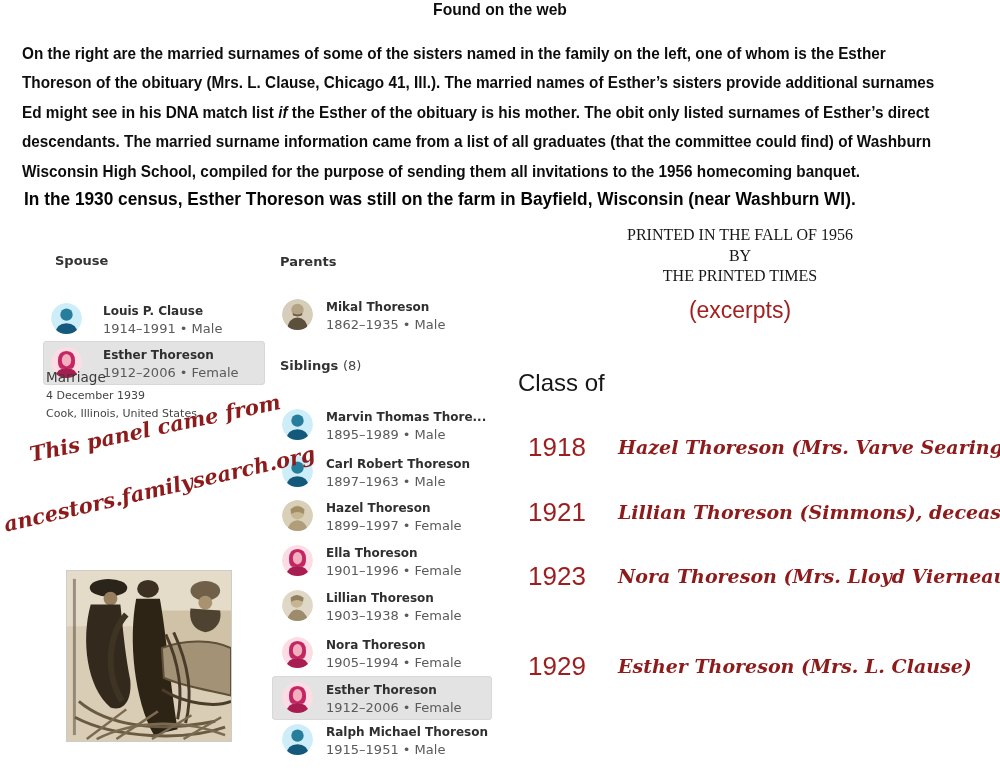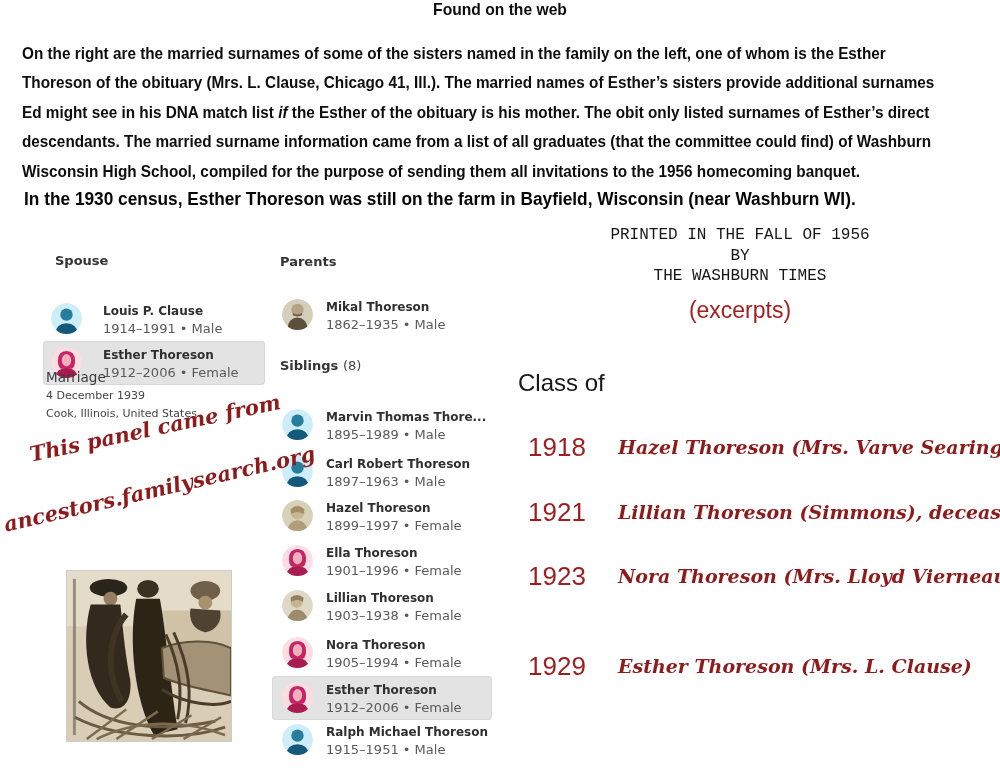--- a/index.html
+++ b/index.html
@@ -69,21 +69,21 @@
   
   .photo {
     position:absolute; left:66px; top:570px; width:166px; height:172px;
     border:1px solid #cccccc; background:#d9cdb6;
   }
   .photo svg { display:block; width:100%; height:100%; }
 
   
   .printed-block {
     position:absolute; left:570px; top:225px; width:340px; text-align:center;
-    font-family:Liberation Mono, monospace; font-size:16px; color:#161616;
+    font-family:Liberation Serif, serif; font-size:16px; color:#161616;
     line-height:20.5px;
   }
   .excerpts {
     position:absolute; left:570px; top:297px; width:340px; text-align:center;
     font-family:"Liberation Sans", sans-serif; font-size:23px; color:#a32020;
   }
   .class-of {
     position:absolute; left:518px; top:369px;
     font-family:"Liberation Sans", sans-serif; font-size:24px; color:#161616;
   }
@@ -299,21 +299,21 @@
       <path d="M12 132 C40 156 90 164 150 152" stroke="#6a5a42" stroke-width="3" fill="none"></path>
       <path d="M8 148 C50 170 120 172 160 158" stroke="#6a5a42" stroke-width="3" fill="none"></path>
       <path d="M30 170 C70 150 120 150 160 166" stroke="#7a6a50" stroke-width="2.5" fill="none"></path>
       <path d="M20 170 L60 140 M50 170 L92 142 M86 170 L126 146 M118 170 L156 148" stroke="#7a6a50" stroke-width="2.5" fill="none"></path>
     </svg>
   </div>
 
   <div class="printed-block">
     <div>PRINTED IN THE FALL OF 1956</div>
     <div>BY</div>
-    <div>THE WASHBURN TIMES</div>
+    <div>THE PRINTED TIMES</div>
   </div>
   <div class="excerpts">(excerpts)</div>
   <div class="class-of">Class of</div>
 
   <div class="class-row" style="top:432px;">
     <span class="class-year">1918</span>
     <span class="class-name">Hazel Thoreson (Mrs. Varve Searing)</span>
   </div>
   <div class="class-row" style="top:497px;">
     <span class="class-year">1921</span>

